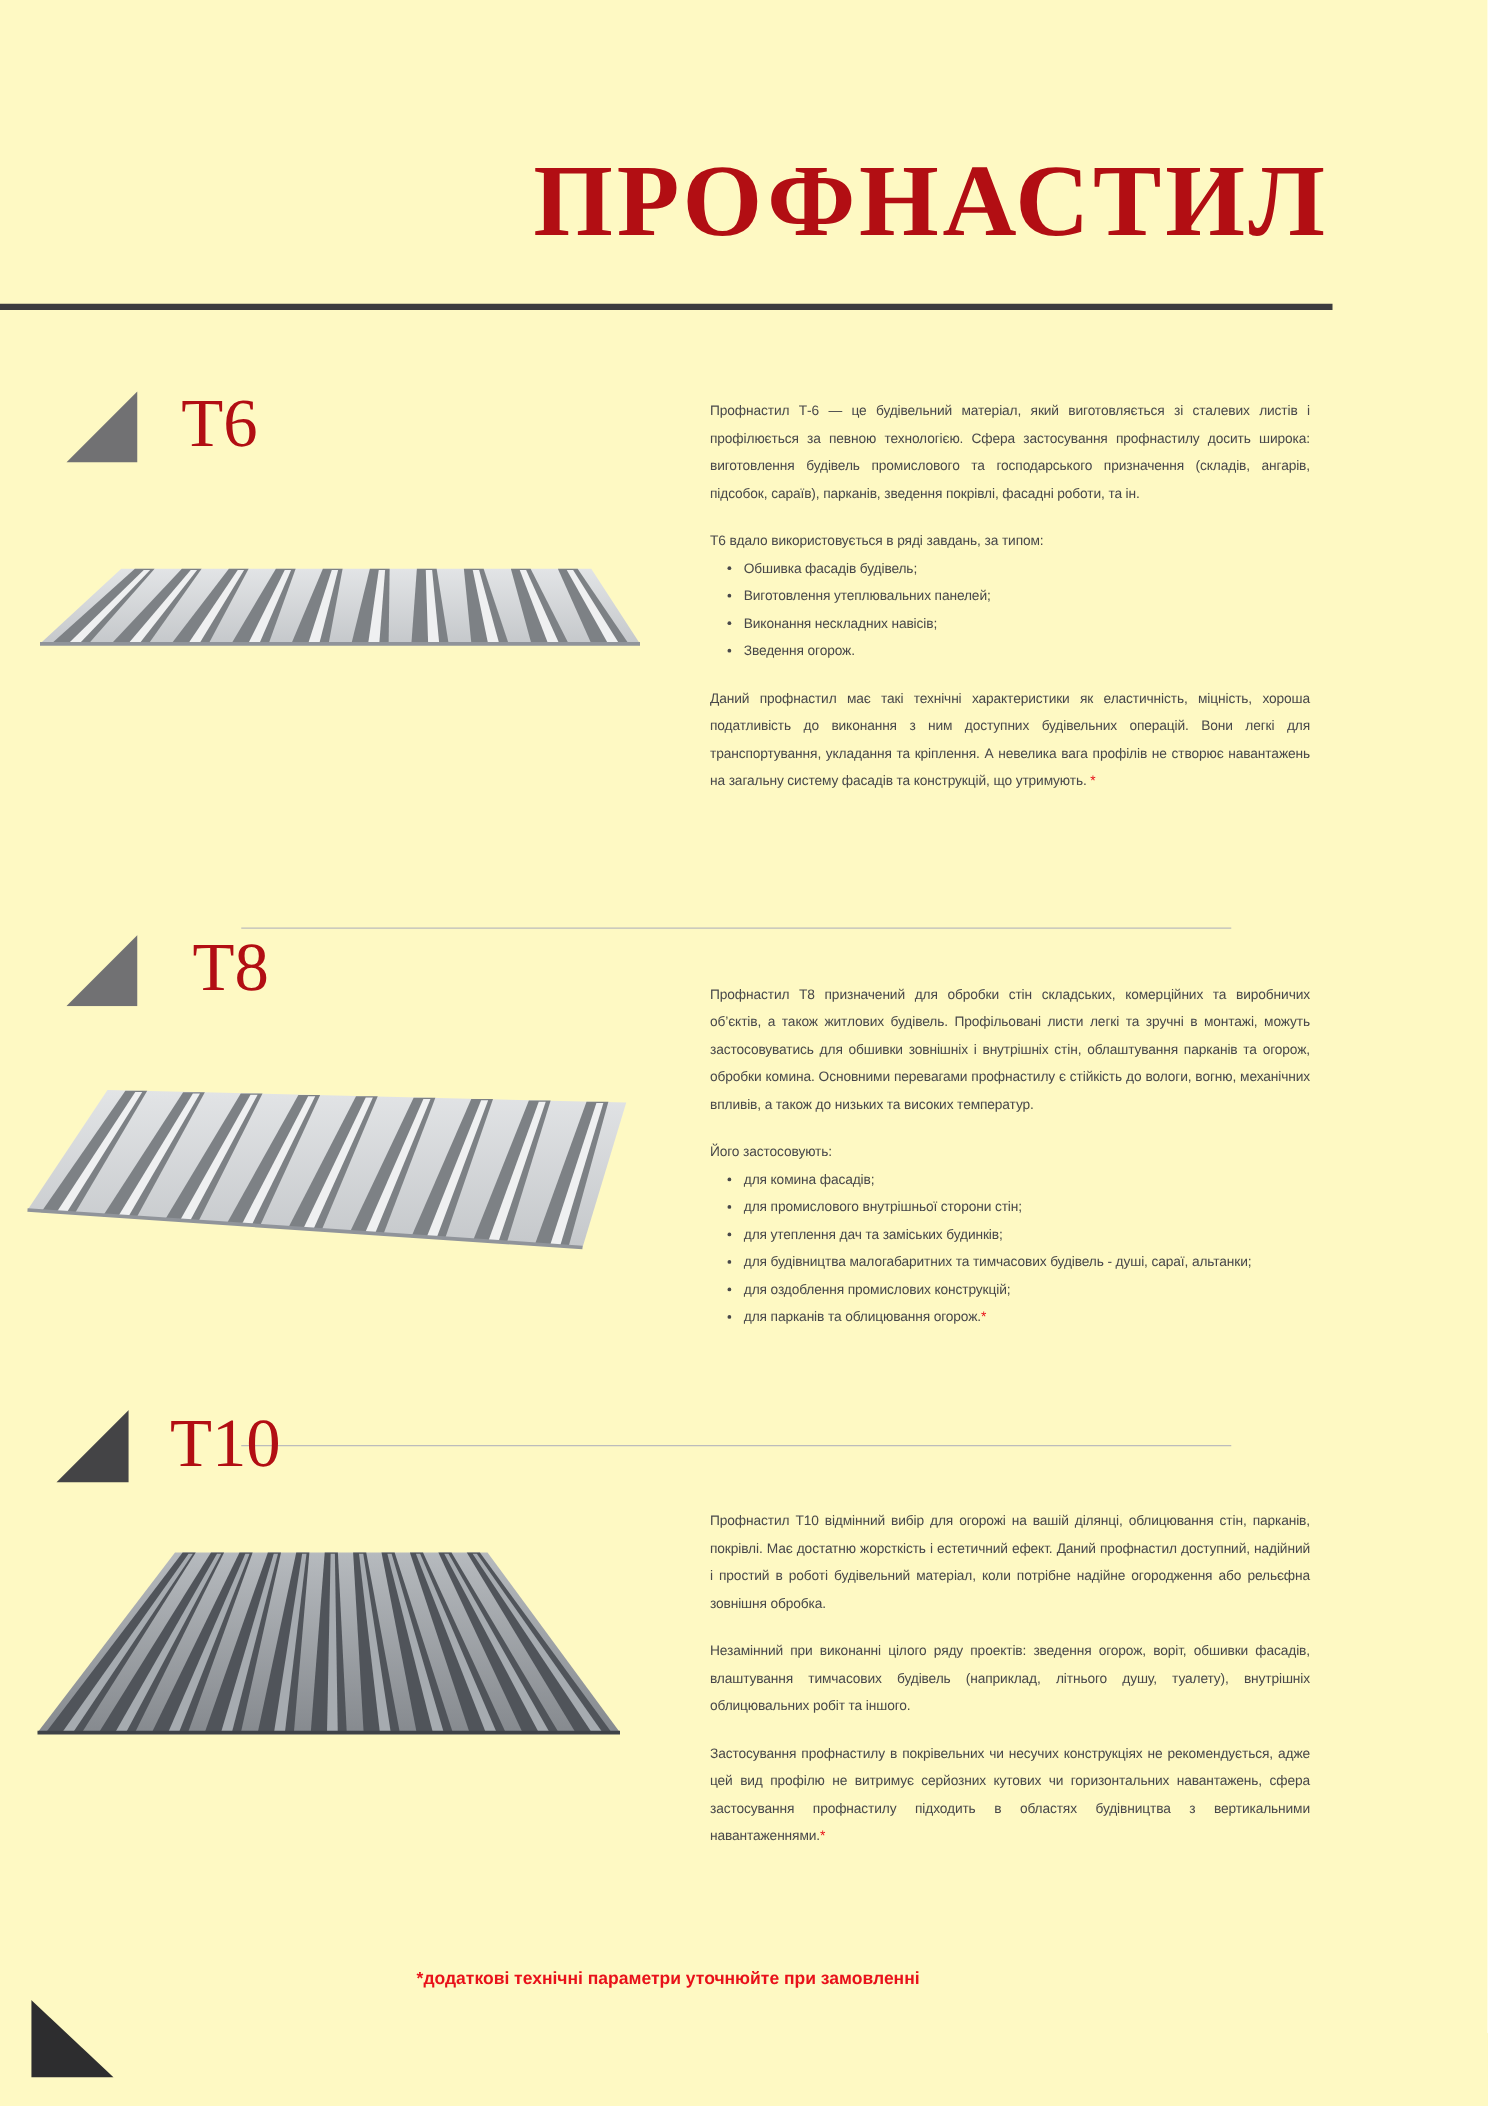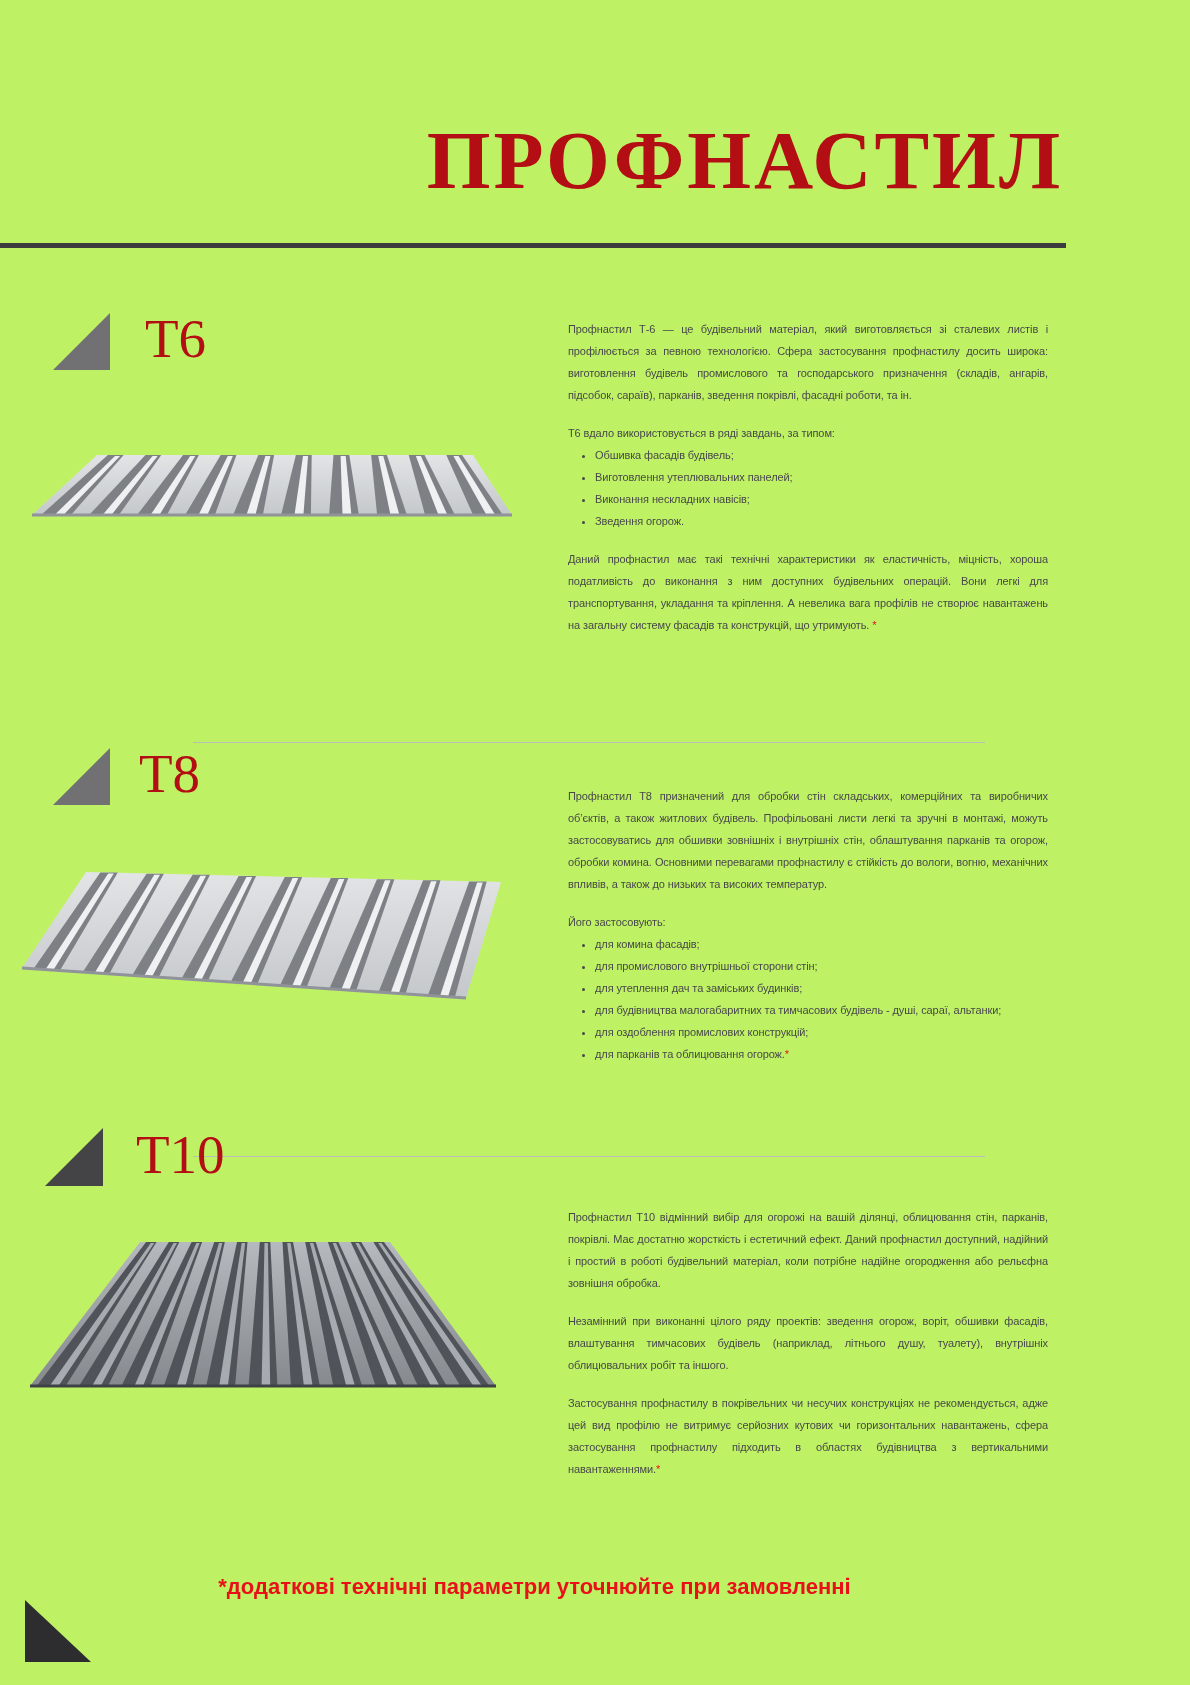--- a/index.html
+++ b/index.html
@@ -1,38 +1,38 @@
 <!DOCTYPE html>
 <html style="--accent_red: #b20e13; --bright_red: #e8111a; --rule_dark: #3c3c3e; --divider_gray: #bcbcbc; --body_text: #48484a; --triangle_gray: #717173; --triangle_dark: #444446; --corner_dark: #2d2d2f;"><head>
 <meta charset="utf-8">
 <style>
   html,body{margin:0;padding:0;background:#ffffff;}
   .page{
-    position:relative;width:1190px;height:1685px;background:#bef264;overflow:hidden;
+    position:relative;width:1190px;height:1685px;background:#fef9c3;overflow:hidden;
     font-family:"Liberation Sans","DejaVu Sans",sans-serif;color:var(--body_text,#48484a);
   }
   .title{
     position:absolute;top:118px;right:127px;margin:0;white-space:nowrap;
     font-family:"Liberation Serif","DejaVu Serif",serif;font-weight:700;
     font-size:82px;line-height:86px;letter-spacing:3px;color:var(--accent_red,#b20e13);
   }
   .rule{position:absolute;left:0;top:243px;width:1066px;height:5px;background:var(--rule_dark,#3c3c3e);}
   .marker{position:absolute;width:57px;height:57px;}
   .marker svg{display:block;width:100%;height:100%;}
   .marker polygon{fill:var(--triangle_gray,#717173);}
   .m6{left:53px;top:313px;}
   .m8{left:53px;top:748px;}
   .m10{left:45px;top:1128px;width:58px;height:58px;}
   .m10 polygon{fill:var(--triangle_dark,#444446);}
   .sec-heading{
     position:absolute;margin:0;font-family:"Liberation Serif","DejaVu Serif",serif;
     font-weight:400;font-size:55px;line-height:58px;color:var(--accent_red,#b20e13);
   }
   .h6{left:145px;top:310px;}
-  .h8{left:139px;top:745px;}
+  .h8{left:154px;top:745px;}
   .h10{left:136px;top:1126px;}
   .sheet{position:absolute;display:block;}
   .sheet-t6{left:30px;top:452px;width:484px;height:66px;}
   .sheet-t8{left:18px;top:862px;width:492px;height:142px;}
   .sheet-t10{left:22px;top:1236px;width:482px;height:156px;}
   .textcol{
     position:absolute;left:568px;width:480px;
     font-size:11px;line-height:22px;letter-spacing:-0.1px;text-align:justify;
   }
   .t6{top:318px;}
@@ -41,21 +41,21 @@
   .textcol p{margin:0;}
   .textcol .gap{margin-top:16px;}
   .textcol ul{margin:0;padding:0 0 0 27px;list-style:disc outside;}
   .textcol li{margin:0;text-align:justify;}
   .mark{color:var(--bright_red,#e8111a);}
   .divider{position:absolute;left:193px;width:792px;height:1px;background:var(--divider_gray,#bcbcbc);}
   .d1{top:742px;}
   .d2{top:1156px;}
   .footer-note{
     position:absolute;left:0;top:1574px;width:1069px;text-align:center;
-    font-weight:700;font-size:22px;color:var(--bright_red,#e8111a);
+    font-weight:700;font-size:14px;color:var(--bright_red,#e8111a);
   }
   .corner-triangle{position:absolute;left:25px;top:1600px;width:66px;height:62px;}
   .corner-triangle svg{display:block;width:100%;height:100%;}
   .corner-triangle polygon{fill:var(--corner_dark,#2d2d2f);}
 </style>
 </head>
 <body>
 
 <div class="page">
 

